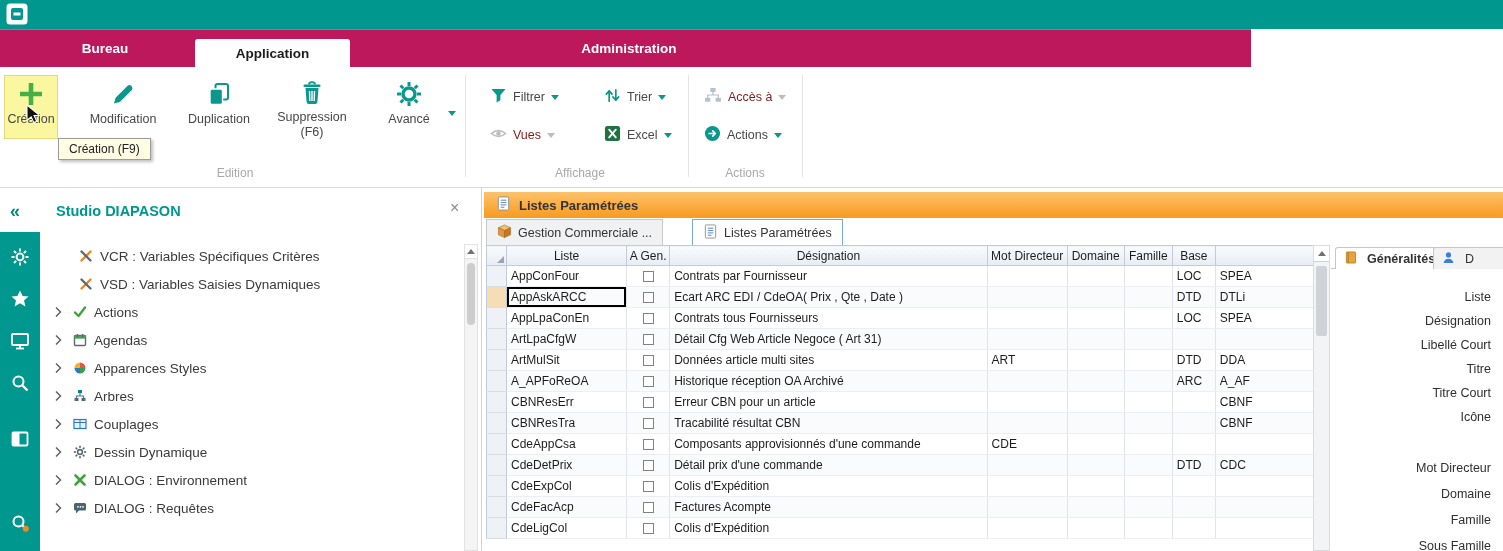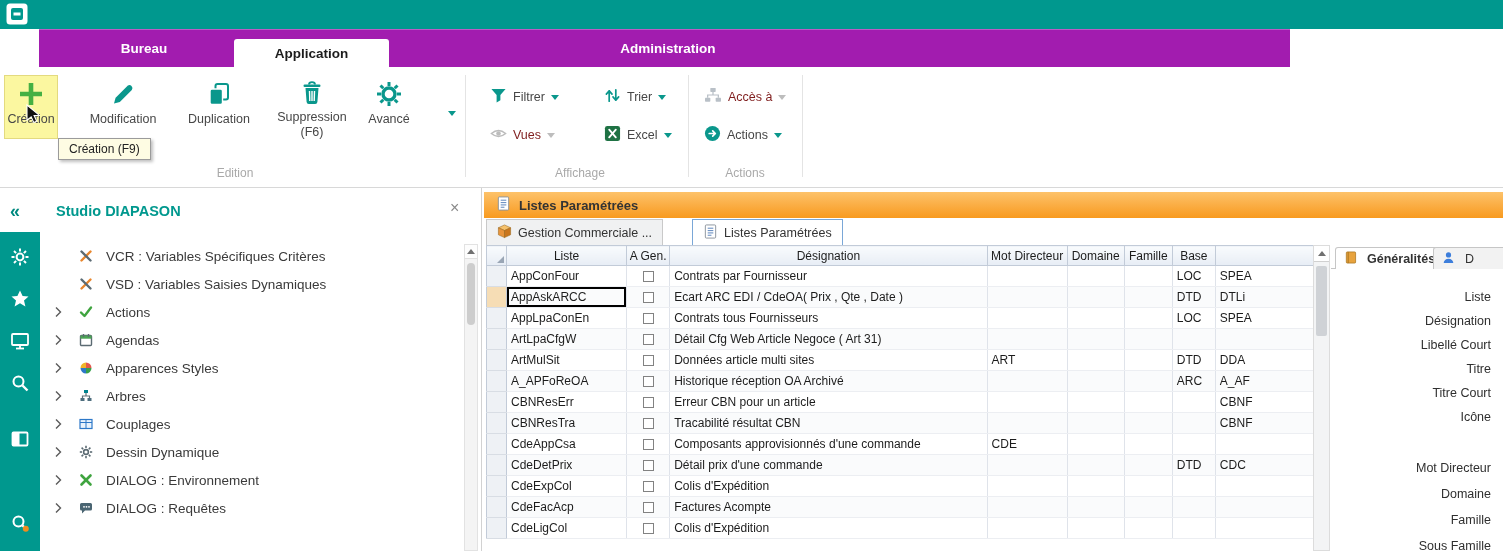--- a/index.html
+++ b/index.html
@@ -3,22 +3,22 @@
 <meta charset="utf-8">
 <style>
   html,body{margin:0;padding:0;background:#fff;}
   *{box-sizing:border-box;}
   .stage{position:relative;width:1503px;height:551px;overflow:hidden;
          font-family:"Liberation Sans","DejaVu Sans",sans-serif;background:#fff;}
 
   
   .titlebar{position:absolute;left:0;top:0;width:1503px;height:29px;background:#00988e;}
   .applogo{position:absolute;left:6px;top:3px;width:22px;height:22px;}
-  .menubar{position:absolute;left:0;top:29px;width:1251px;height:38px;background:#a21caf;
-           border-top:1px solid rgba(255,255,255,.28);margin-left:39px;}
+  .menubar{position:absolute;left:0;top:29px;width:1251px;height:38px;background:#be185d;
+           border-top:1px solid rgba(255,255,255,.28);}
   .mtab{position:absolute;top:0;height:38px;line-height:38px;text-align:center;color:#fff;
         font-size:13.5px;font-weight:bold;cursor:default;}
   .mtab.active{top:9px;height:29px;line-height:29px;background:#fff;color:#1c1c1c;
                border-radius:3px 3px 0 0;}
   .t0{left:60px;width:90px;} .t1{left:195px;width:155px;} .t2{left:390px;width:106px;} .t3{left:555px;width:148px;}
 
   
   .ribbon{position:absolute;left:0;top:67px;width:1503px;height:121px;background:#fff;
           border-bottom:1px solid #d8d8d8;}
   .bigbtn{position:absolute;top:8px;height:64px;display:flex;flex-direction:column;align-items:center;
@@ -43,21 +43,21 @@
   
   .sideheader{position:absolute;left:0;top:190px;width:481px;height:42px;background:#fff;
               display:flex;align-items:center;}
   .collapse{margin-left:10px;font-size:18px;color:#00897f;font-weight:bold;cursor:default;}
   .sidetitle{margin-left:36px;font-size:14.5px;font-weight:bold;color:#00988e;}
   .closex{position:absolute;left:450px;top:9px;font-size:16px;color:#8a8a8a;cursor:default;}
   .rail{position:absolute;left:0;top:232px;width:40px;height:319px;background:#00988e;}
   .railbtn{position:absolute;left:9px;width:22px;height:22px;display:flex;align-items:center;justify-content:center;}
   .tree{position:absolute;left:40px;top:242px;width:420px;}
   .titem{height:28px;display:flex;align-items:center;font-size:13.5px;color:#3a3a3a;
-         padding-left:14px;gap:12px;white-space:nowrap;}
+         padding-left:14px;gap:6px;white-space:nowrap;}
   .titem.noexp{padding-left:38px;}
   .chev{width:12px;display:flex;align-items:center;}
   .ticon{width:16px;height:16px;display:flex;align-items:center;justify-content:center;}
   .tscroll{position:absolute;left:464px;top:244px;width:14px;height:307px;background:#f4f4f4;
            border:1px solid #e2e2e2;}
   .tscroll .sbtn{height:14px;background:#fdfdfd;border-bottom:1px solid #e0e0e0;
                  display:flex;align-items:center;justify-content:center;}
   .sthumb{position:absolute;left:2px;top:18px;width:8px;height:62px;background:#cdcdcd;border-radius:4px;}
   .vline{position:absolute;left:481px;top:188px;width:1px;height:363px;background:#d2d2d2;}
   .tri-up{width:0;height:0;border-left:4px solid transparent;border-right:4px solid transparent;
@@ -160,21 +160,21 @@
             <rect x="4.5" y="4.5" width="17" height="2.4" rx="1.2" fill="#0a978c"></rect>
             <path d="M10 4.5 a3 2.4 0 0 1 6 0" fill="none" stroke="#0a978c" stroke-width="1.8"></path>
             <path d="M6.5 8 H19.5 L18.4 22 a2.2 2.2 0 0 1 -2.2 2 H9.8 a2.2 2.2 0 0 1 -2.2 -2 Z" fill="#0a978c"></path>
             <line x1="10.5" y1="11" x2="10.8" y2="21" stroke="#fff" stroke-width="1.4"></line>
             <line x1="13" y1="11" x2="13" y2="21" stroke="#fff" stroke-width="1.4"></line>
             <line x1="15.5" y1="11" x2="15.2" y2="21" stroke="#fff" stroke-width="1.4"></line>
           </svg>
         </span>
       <span class="blabel"><span>Suppression</span><span class="sub">(F6)</span></span>
     </div>
-    <div class="bigbtn" style="left:356px;width:66px">
+    <div class="bigbtn" style="left:376px;width:66px">
       <span class="bicon">
           <svg viewBox="0 0 28 28" width="28" height="28">
             <circle cx="14" cy="14" r="6" fill="none" stroke="#0a978c" stroke-width="3.4"></circle>
             <g stroke="#0a978c" stroke-width="3">
               <line x1="14" y1="2" x2="14" y2="6"></line>
               <line x1="14" y1="22" x2="14" y2="26"></line>
               <line x1="2" y1="14" x2="6" y2="14"></line>
               <line x1="22" y1="14" x2="26" y2="14"></line>
               <line x1="5.5" y1="5.5" x2="8.3" y2="8.3"></line>
               <line x1="19.7" y1="19.7" x2="22.5" y2="22.5"></line>

